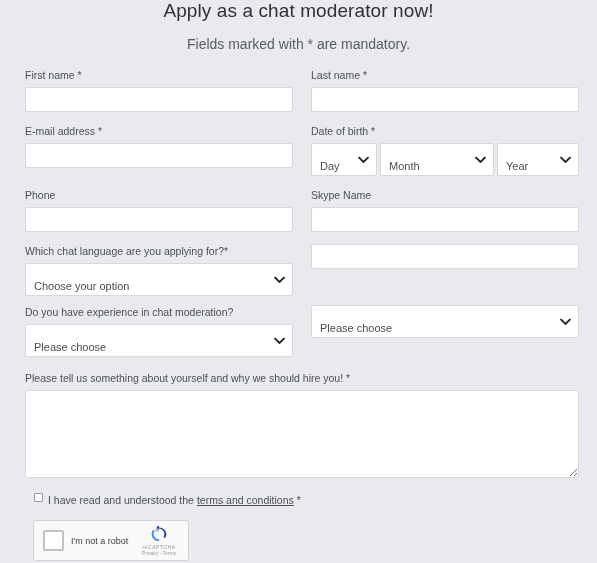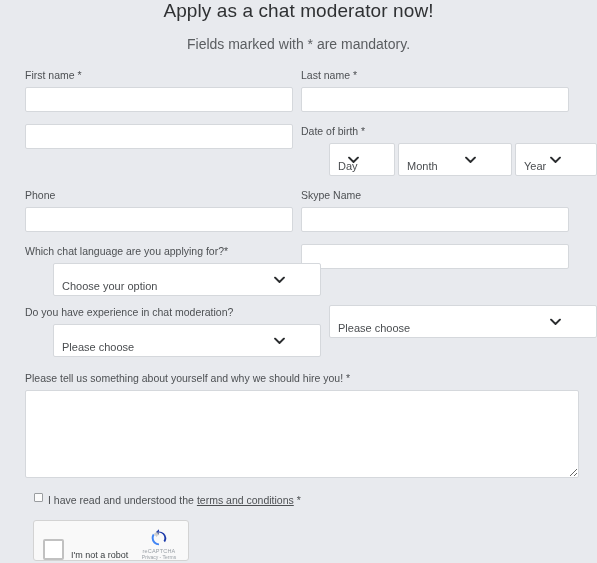--- a/index.html
+++ b/index.html
@@ -36,21 +36,21 @@
     padding-top: 14px;
   }
   .form {
     position: absolute;
     left: 25px;
     top: 68px;
     width: 554px;
   }
   .row {
     display: flex;
-    gap: 8px;
+    gap: 18px;
     width: 554px;
   }
   .col {
     width: 268px;
     flex: 0 0 268px;
   }
   .col.wide {
     width: 554px;
     flex: 0 0 554px;
   }
@@ -97,21 +97,20 @@
     height: 33px;
     background: #ffffff;
     border: 1px solid #d5d8dc;
     border-radius: 2px;
     font-family: "Liberation Sans", sans-serif;
     font-size: 11px;
     color: #4a4d50;
     padding: 12px 24px 2px 8px;
     outline: none;
     line-height: 21px;
-    margin-left: 28px;
   }
   .chev {
     position: absolute;
     right: 8px;
     top: 50%;
     transform: translateY(-50%);
     pointer-events: none;
     width: 11px;
     height: 7px;
   }
@@ -154,21 +153,21 @@
   .star { color: #4d5053; }
 
   .recaptcha {
     box-sizing: border-box;
     width: 156px;
     height: 41px;
     background: #f9f9f9;
     border: 1px solid #d3d3d3;
     border-radius: 3px;
     display: flex;
-    align-items: flex-end;
+    align-items: center;
     padding: 0 8px 0 9px;
     margin-left: 8px;
   }
   .rc-box {
     width: 17px;
     height: 17px;
     background: #fff;
     border: 2px solid #c1c1c1;
     border-radius: 2px;
     flex: 0 0 auto;
@@ -231,20 +230,21 @@
       <div class="col">
         <label class="fieldlabel">Last name *</label>
         <input class="text" type="text" value="" style="">
       </div>
     </div>
 
     <div class="spacer-sm"></div>
 
     <div class="row">
       <div class="col">
+        <label class="fieldlabel">E-mail address *</label>
         <input class="text" type="text" value="" style="">
       </div>
       <div class="col">
         <label class="fieldlabel">Date of birth *</label>
         <div class="dobrow">
           <div class="dob-day selectwrap">
             <select class="sel">
               <option>Day</option>
             </select>
             <svg class="chev" viewBox="0 0 11 7">

